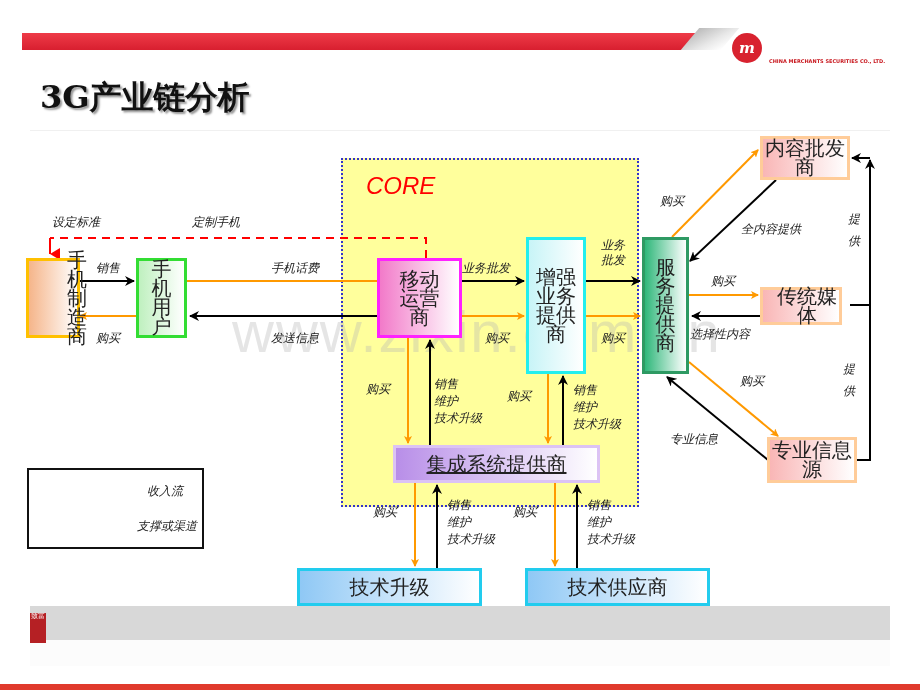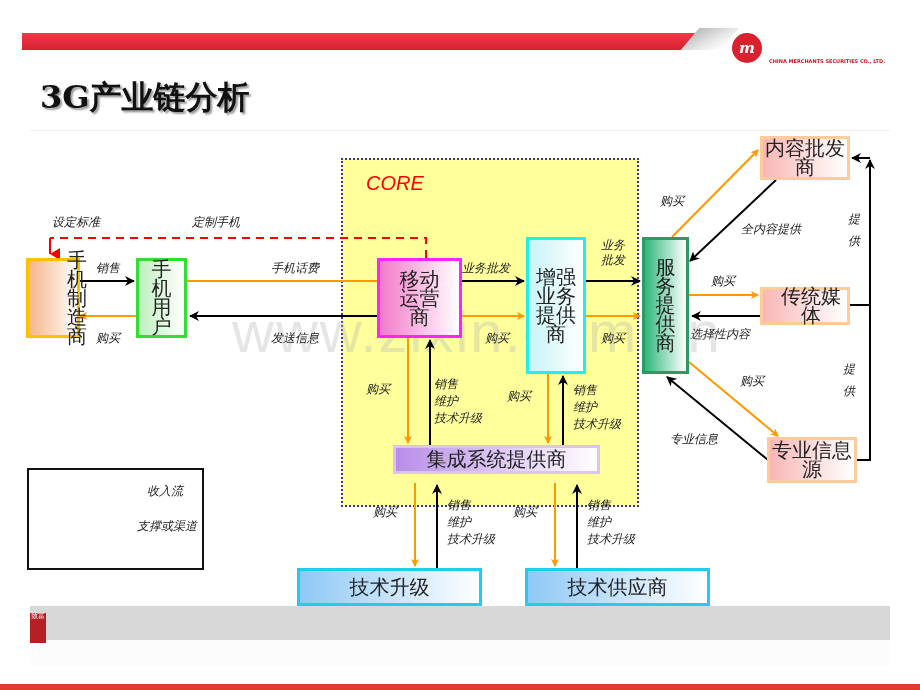--- a/index.html
+++ b/index.html
@@ -6,35 +6,35 @@
   body{width:920px;height:690px;position:relative;background:#fff;overflow:hidden;font-family:"DejaVu Sans","Liberation Sans",sans-serif;}
   .topbar{position:absolute;left:22px;top:33px;width:690px;height:17px;background:linear-gradient(to bottom,#ee3b48,#d81f2f);}
   .topbar-tail{position:absolute;left:690px;top:28px;width:40px;height:22px;background:linear-gradient(135deg,#bbb 0%,#e8e8e8 60%,#fff 100%);transform:skewX(-40deg);}
   .logo{position:absolute;left:732px;top:31px;width:160px;height:36px;}
   .logo-mark{position:absolute;left:0;top:2px;width:30px;height:30px;border-radius:50%;background:#d8222f;color:#fff;font-weight:bold;font-style:italic;font-size:15px;text-align:center;line-height:30px;font-family:"DejaVu Serif",serif;}
   .logo-cn{position:absolute;left:36px;top:0;font-size:22px;font-weight:bold;color:#c8161d;font-family:"DejaVu Serif",serif;letter-spacing:1px;}
   .logo-en{position:absolute;left:37px;top:27px;font-size:5px;color:#c8161d;font-weight:bold;white-space:nowrap;}
   .page-title{position:absolute;left:40px;top:76px;font-size:32px;font-weight:bold;color:#111;text-shadow:2px 2px 2px #999;font-family:"DejaVu Serif",serif;}
   .diagram-panel{position:absolute;left:30px;top:130px;width:860px;height:480px;background:#fff;border-top:1px solid #f0f0f0;}
   .core{position:absolute;left:341px;top:158px;width:294px;height:345px;background:#ffff9c;border:2px dotted #3333cc;}
-  .core-label{position:absolute;left:366px;top:172px;font-size:20px;font-style:italic;color:#ff0000;font-family:"Liberation Sans",sans-serif;}
+  .core-label{position:absolute;left:366px;top:172px;font-size:24px;font-style:italic;color:#ff0000;font-family:"Liberation Sans",sans-serif;}
   .box{position:absolute;box-sizing:border-box;display:flex;align-items:center;justify-content:center;text-align:center;color:#222;font-size:20px;line-height:19px;}
   .b-manu{left:26px;top:258px;width:51px;height:80px;border:3px solid #ffc000;background:linear-gradient(to right,#f5b58a,#fff);padding-left:48px;}
   .b-user{left:136px;top:258px;width:51px;height:80px;border:3px solid #33dd33;background:linear-gradient(to right,#bff0bf,#fff);}
   .b-mno{left:377px;top:258px;width:85px;height:80px;border:3px solid #ff22ff;background:linear-gradient(to right,#f27ac9,#fff);}
   .b-vas{left:526px;top:237px;width:60px;height:137px;border:3px solid #22eeee;background:linear-gradient(to right,#c8f4f7,#fff);}
   .b-sp{left:642px;top:237px;width:47px;height:137px;border:3px solid #2e9a63;background:linear-gradient(to right,#2fb77a,#fff);}
   .b-content{left:760px;top:136px;width:90px;height:44px;border:3px solid #ffcc99;background:linear-gradient(to right,#f9b6b6,#fff);}
-  .b-media{left:760px;top:287px;width:90px;height:38px;border:3px solid #ffcc99;background:linear-gradient(to right,#f9b6b6,#fff);padding-left:12px;}
+  .b-media{left:760px;top:287px;width:82px;height:38px;border:3px solid #ffcc99;background:linear-gradient(to right,#f9b6b6,#fff);padding-left:12px;}
   .b-prof{left:767px;top:437px;width:90px;height:46px;border:3px solid #ffcc99;background:linear-gradient(to right,#f9b6b6,#fff);}
-  .b-sys{left:393px;top:445px;width:207px;height:29px;border:3px solid #dcc3f4;background:linear-gradient(to right,#b88ee8,#fff);}
+  .b-sys{left:393px;top:445px;width:207px;height:38px;border:3px solid #dcc3f4;background:linear-gradient(to right,#b88ee8,#fff);text-decoration:underline;}
   .b-equip{left:297px;top:568px;width:185px;height:38px;border:3px solid #22ccee;background:linear-gradient(to right,#8fc8f5,#fff);}
   .b-tech{left:525px;top:568px;width:185px;height:38px;border:3px solid #22ccee;background:linear-gradient(to right,#8fc8f5,#fff);}
   .lbl{position:absolute;font-size:12px;font-style:italic;color:#222;white-space:nowrap;line-height:15px;}
-  .legend{position:absolute;left:27px;top:468px;width:177px;height:102px;border:2px solid #111;box-sizing:border-box;background:#fff;}
+  .legend{position:absolute;left:27px;top:468px;width:177px;height:81px;border:2px solid #111;box-sizing:border-box;background:#fff;}
   .legend .lbl{font-size:12px;}
   svg.arrows{position:absolute;left:0;top:0;}
   .footer-band{position:absolute;left:30px;top:606px;width:860px;height:34px;background:#d8d8d8;}
   .footer-light{position:absolute;left:30px;top:640px;width:860px;height:26px;background:#fcfcfc;}
   .seal{position:absolute;left:30px;top:613px;width:16px;height:30px;background:#b52024;color:#fff;font-size:7px;line-height:7px;text-align:center;overflow:hidden;}
   .bottom-bar{position:absolute;left:0;top:684px;width:920px;height:6px;background:#e03a2c;}
   .watermark{position:absolute;left:232px;top:298px;font-size:58px;color:rgba(180,180,180,0.35);font-family:"Liberation Sans",sans-serif;letter-spacing:2px;white-space:nowrap;pointer-events:none;}
 </style>
 </head>
 <body>

